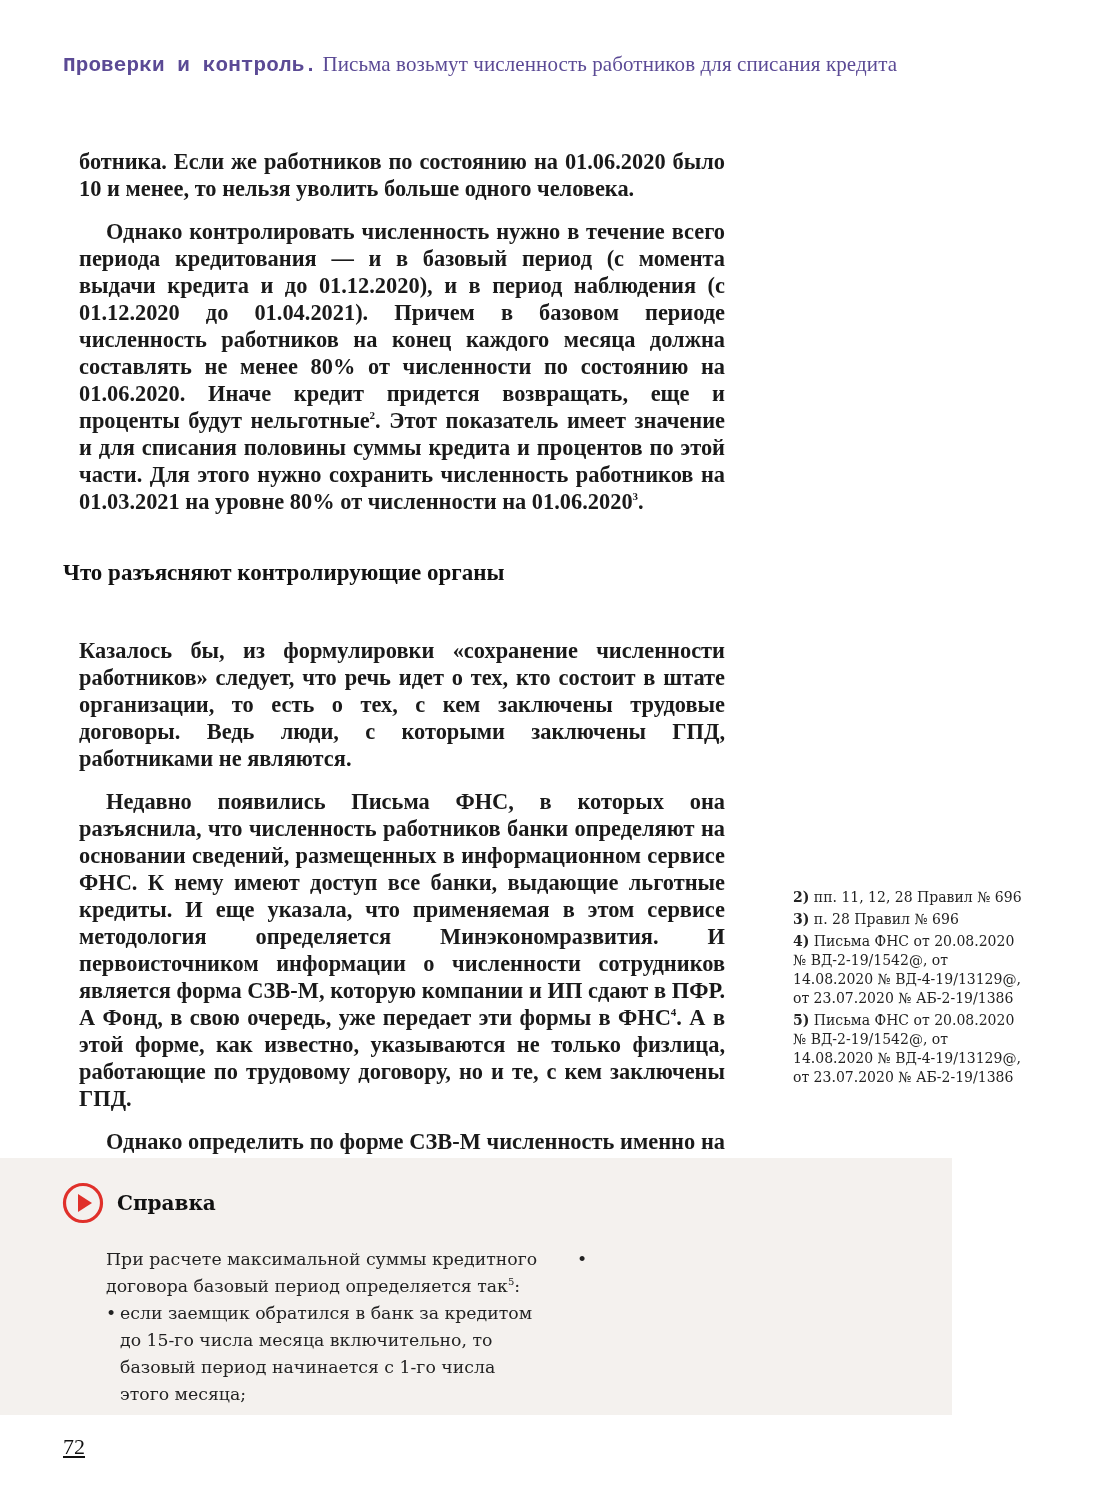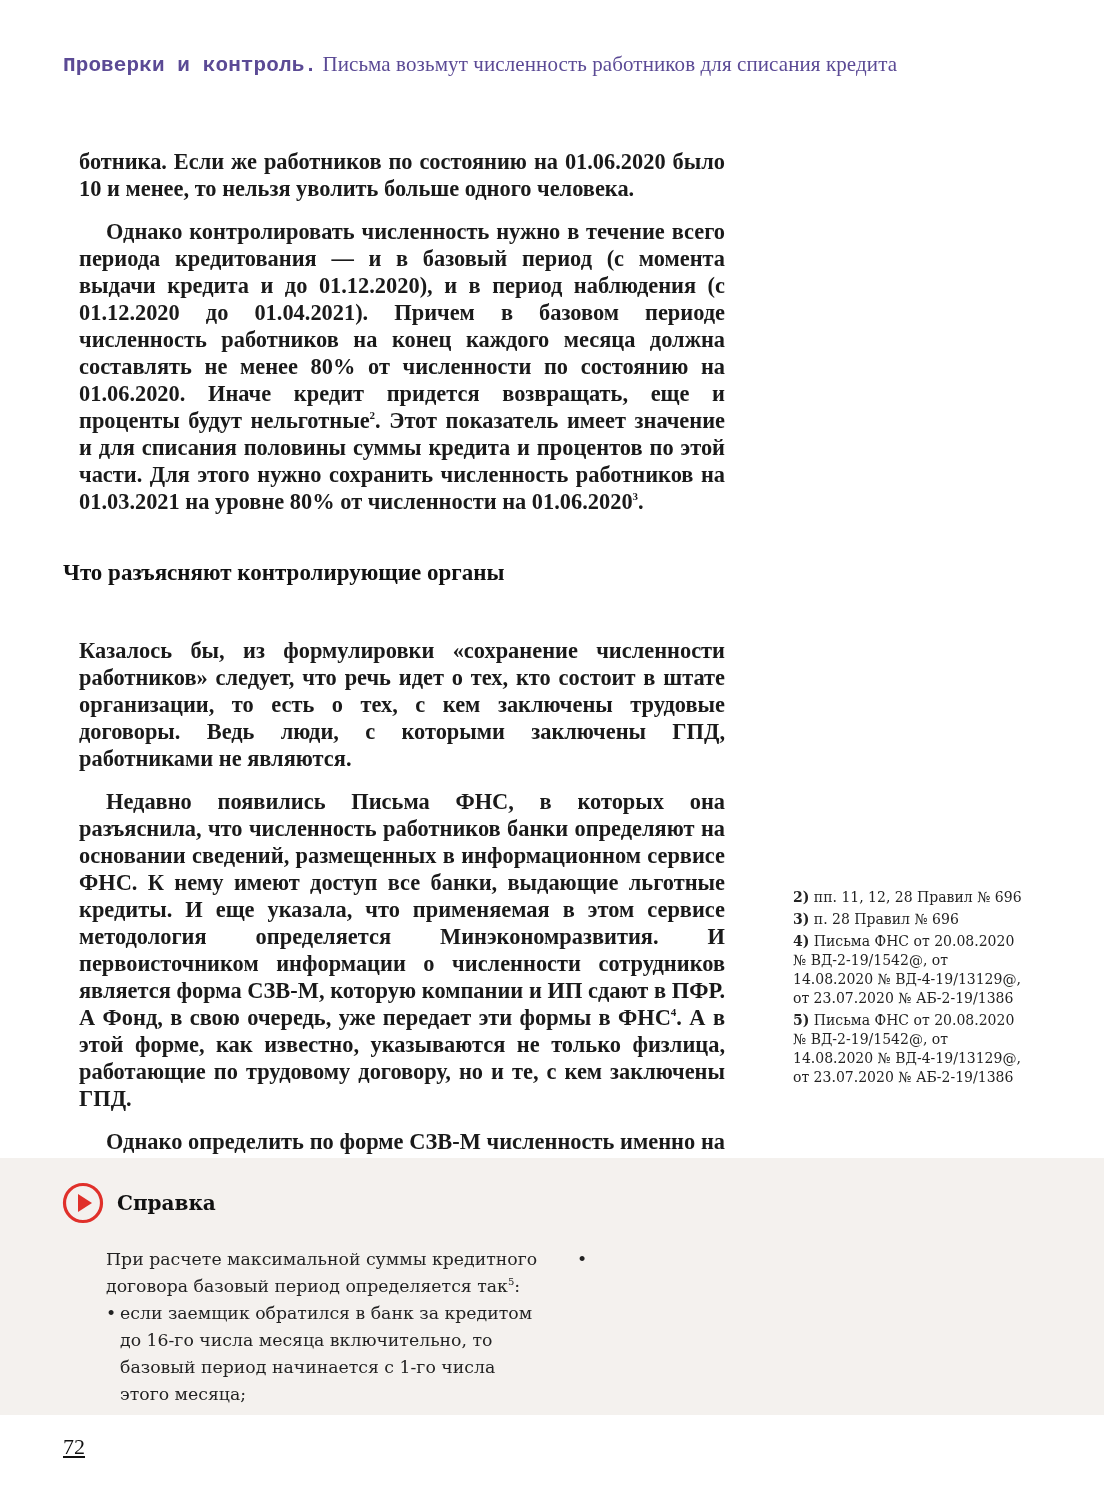--- a/index.html
+++ b/index.html
@@ -15,21 +15,21 @@
   .main-col p { margin: 16px; hyphens: manual; font-weight: bold; }
   .main-col p.indent { text-indent: 27px; }
   .main-col sup { font-size: 11px; vertical-align: 9px; line-height: 0; }
 
   .section-heading { position: absolute; left: 63px; top: 560px; font-size: 23px; font-weight: bold; color: #111; white-space: nowrap; }
 
   .footnotes { position: absolute; left: 793px; top: 888px; width: 230px; font-size: 14px; line-height: 19px; color: #222; font-family: "DejaVu Serif", serif; }
   .footnotes .fn { margin-bottom: 3px; }
   .footnotes .fn-num { font-weight: bold; }
 
-  .info-box { position: absolute; left: 0; top: 1158px; width: 1104px; height: 257px; background: #f4f1ee; }
+  .info-box { position: absolute; left: 0; top: 1158px; width: 952px; height: 257px; background: #f4f1ee; }
   .info-box .scallop { position: absolute; left: 0; top: -4px; width: 1104px; height: 6px;
     background: radial-gradient(circle at 6px 0px, #ffffff 3px, transparent 3.5px) repeat-x; background-size: 13px 6px; }
   .info-icon { position: absolute; left: 62px; top: 24px; width: 42px; height: 42px; }
   .info-title { position: absolute; left: 117px; top: 33px; font-size: 20px; font-weight: bold; color: #111; font-family: "DejaVu Serif", serif; }
 
   .info-col { position: absolute; top: 88px; font-size: 17.3px; line-height: 27px; color: #222; font-family: "DejaVu Serif", serif; }
   .info-col-left { left: 106px; width: 440px; }
   .info-col-right { left: 577px; width: 440px; }
   .info-col sup { font-size: 10px; vertical-align: 7px; line-height: 0; }
   .bullet { position: relative; padding-left: 14px; }
@@ -70,21 +70,21 @@
   <svg class="info-icon" viewBox="0 0 42 42">
     <circle cx="21" cy="21" r="18.5" fill="none" stroke="#e0302a" stroke-width="3.2"></circle>
     <polygon points="16,12 16,30 30,21" fill="#e0302a"></polygon>
   </svg>
   <div class="info-title">Справка</div>
 
   <div class="info-col info-col-left">
     <p><span>При расчете максимальной суммы кредитного договора базовый период определяется так</span><sup>5</sup><span>:</span></p>
     <div class="bullet">
       <span class="dot">•</span>
-      <span>если заемщик обратился в банк за кредитом до 16-го числа месяца включительно, то базовый период начинается с 1-го числа этого месяца;</span>
+      <span>если заемщик обратился в банк за кредитом до 15-го числа месяца включительно, то базовый период начинается с 1-го числа этого месяца;</span>
     </div>
   </div>
 
   <div class="info-col info-col-right">
     <div class="bullet">
       <span class="dot">•</span>
     </div>
   </div>
 </div>
 

